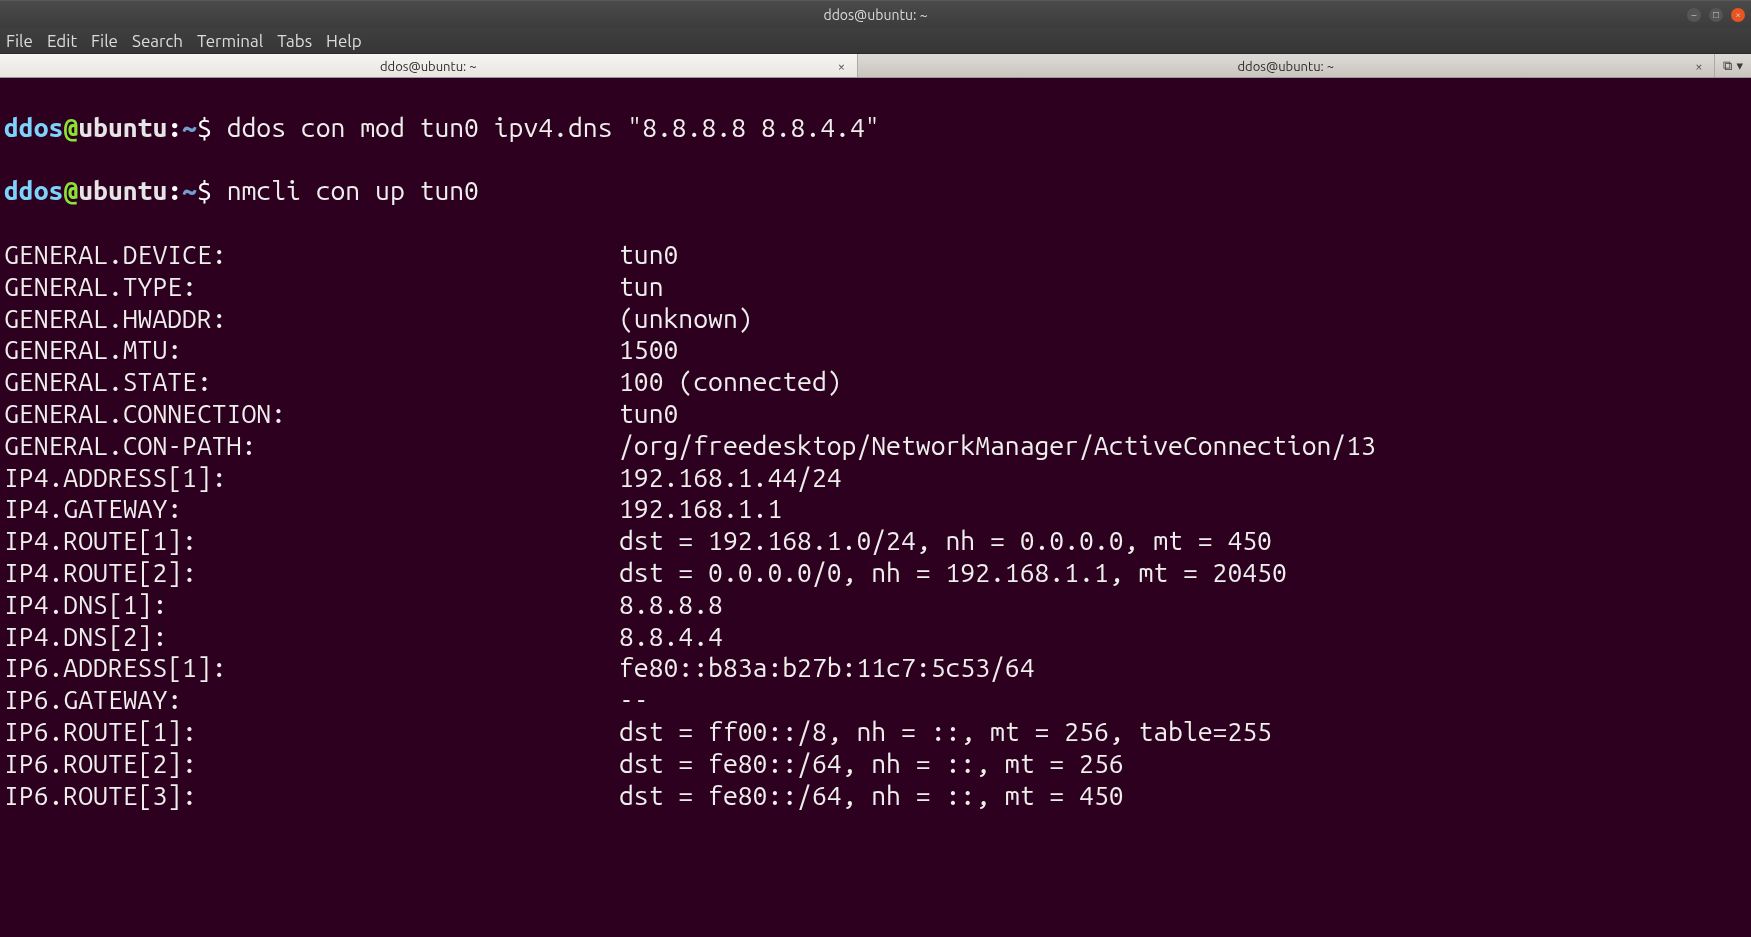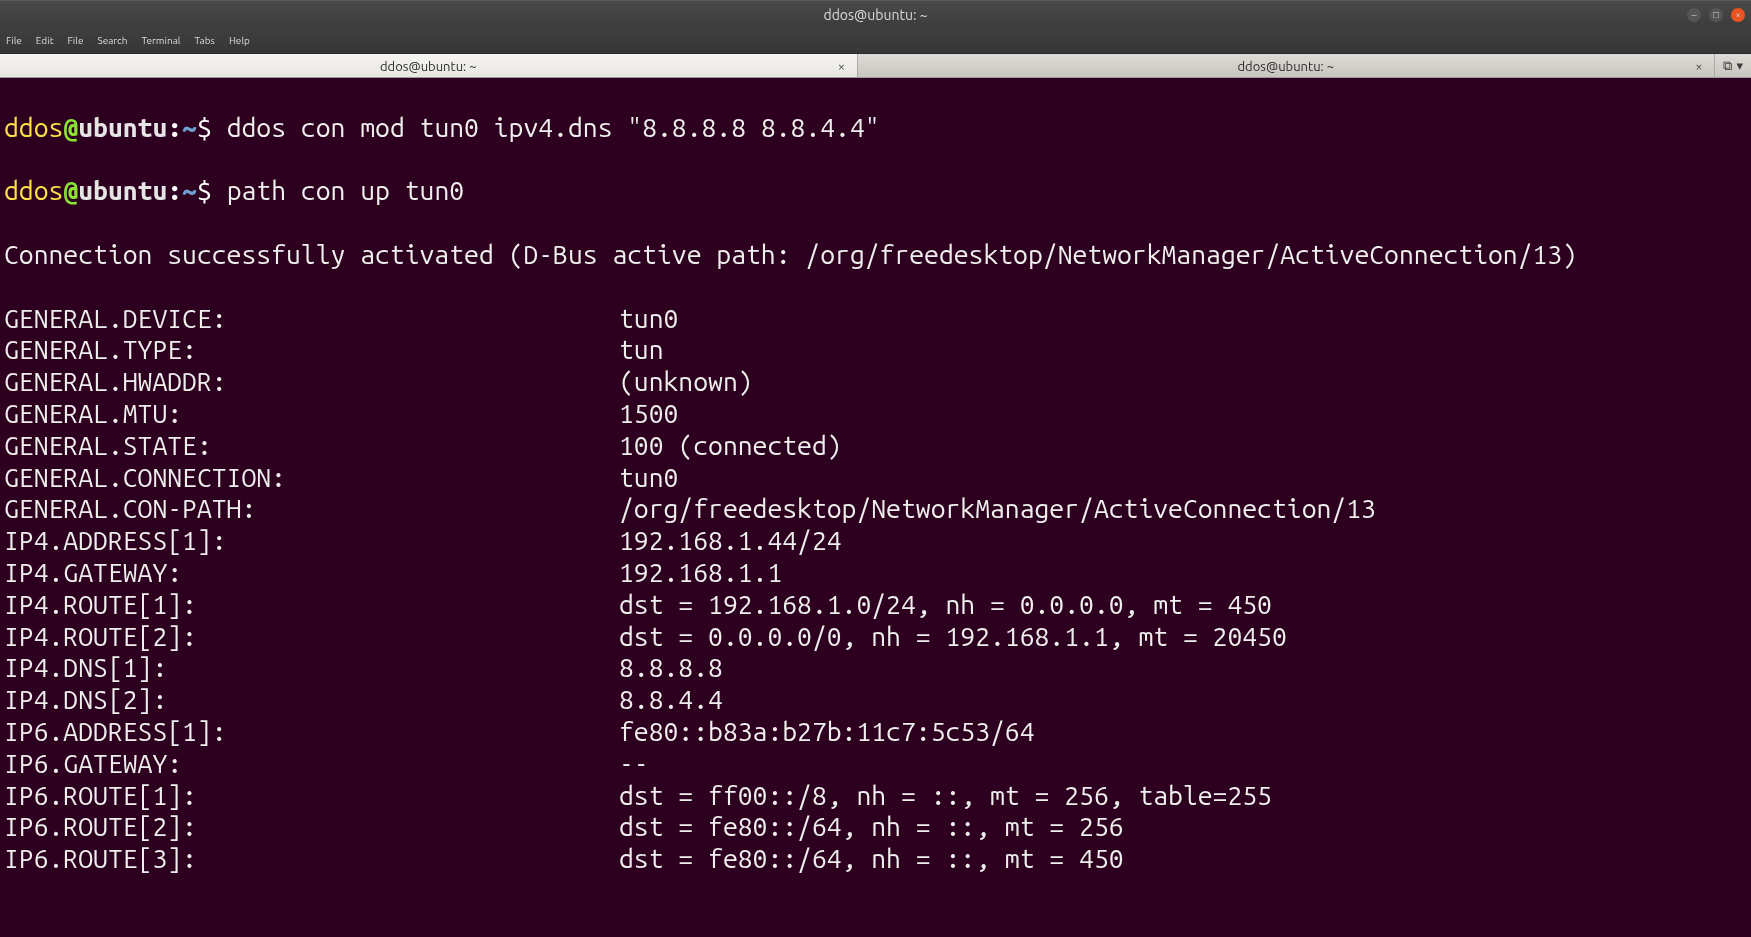--- a/index.html
+++ b/index.html
@@ -44,21 +44,21 @@
   .win-max { background:#555;}
   .win-close { background:#e95420;}
   .menubar {
     height: 26px;
     background: linear-gradient(to bottom, #3f3f3f, #363636);
     color: #dcdcdc;
     display: flex;
     align-items: center;
     padding: 0 6px;
     font-family: Ubuntu, sans-serif;
-    font-size: 10px;
+    font-size: 17px;
     gap: 14px;
     border-bottom:1px solid #2a2a2a;
   }
   .menu-item { cursor: default; }
   .tabbar {
     height: 24px;
     background: #d6d3ce;
     display: flex;
     align-items: stretch;
     font-family: Ubuntu, sans-serif;
@@ -95,21 +95,21 @@
   }
   .terminal {
     padding: 2px 4px;
     font-size: 26.5px;
     line-height: 1.2;
     white-space: pre;
     font-family: "Ubuntu Mono","DejaVu Sans Mono",Consolas,monospace;
     background:#2c001e;
     color:#eeeeec;
   }
-  .prompt-user { color:#fde047; font-weight:normal;}
+  .prompt-user { color:#7dd3fc; font-weight:bold;}
   .prompt-host { color:#e5e5e5; font-weight:bold;}
   .prompt-at   { color:#8ae234; font-weight:bold;}
   .prompt-colon{ color:#ffffff; font-weight:bold;}
   .prompt-path { color:#729fcf; font-weight:bold;}
   .prompt-sym  { color:#ffffff; }
   .row { display:block; }
   .kv-key { display:inline-block; width: 615px; }
 </style>
 </head>
 <body>
@@ -143,16 +143,15 @@
     <span class="tab-close">×</span>
   </div>
   <div class="tab-extra">
     <span>⧉</span>
     <span>▾</span>
   </div>
 </div>
 
 <div class="terminal">
 <span class="row"><span class="prompt-user">ddos</span><span class="prompt-at">@</span><span class="prompt-host">ubuntu</span><span class="prompt-colon">:</span><span class="prompt-path">~</span><span class="prompt-sym">$ </span><span>ddos con mod tun0 ipv4.dns "8.8.8.8 8.8.4.4"</span></span>
-<span class="row"><span class="prompt-user">ddos</span><span class="prompt-at">@</span><span class="prompt-host">ubuntu</span><span class="prompt-colon">:</span><span class="prompt-path">~</span><span class="prompt-sym">$ </span><span>path con up tun0</span></span>
-<span class="row"><span style="white-space:pre-wrap">Connection successfully activated (D-Bus active path: /org/freedesktop/NetworkManager/ActiveConnection/13)</span></span>
+<span class="row"><span class="prompt-user">ddos</span><span class="prompt-at">@</span><span class="prompt-host">ubuntu</span><span class="prompt-colon">:</span><span class="prompt-path">~</span><span class="prompt-sym">$ </span><span>nmcli con up tun0</span></span>
 <div id="devinfo-block"><span class="row"><span class="kv-key">GENERAL.DEVICE:</span><span>tun0</span></span><span class="row"><span class="kv-key">GENERAL.TYPE:</span><span>tun</span></span><span class="row"><span class="kv-key">GENERAL.HWADDR:</span><span>(unknown)</span></span><span class="row"><span class="kv-key">GENERAL.MTU:</span><span>1500</span></span><span class="row"><span class="kv-key">GENERAL.STATE:</span><span>100 (connected)</span></span><span class="row"><span class="kv-key">GENERAL.CONNECTION:</span><span>tun0</span></span><span class="row"><span class="kv-key">GENERAL.CON-PATH:</span><span>/org/freedesktop/NetworkManager/ActiveConnection/13</span></span><span class="row"><span class="kv-key">IP4.ADDRESS[1]:</span><span>192.168.1.44/24</span></span><span class="row"><span class="kv-key">IP4.GATEWAY:</span><span>192.168.1.1</span></span><span class="row"><span class="kv-key">IP4.ROUTE[1]:</span><span>dst = 192.168.1.0/24, nh = 0.0.0.0, mt = 450</span></span><span class="row"><span class="kv-key">IP4.ROUTE[2]:</span><span>dst = 0.0.0.0/0, nh = 192.168.1.1, mt = 20450</span></span><span class="row"><span class="kv-key">IP4.DNS[1]:</span><span>8.8.8.8</span></span><span class="row"><span class="kv-key">IP4.DNS[2]:</span><span>8.8.4.4</span></span><span class="row"><span class="kv-key">IP6.ADDRESS[1]:</span><span>fe80::b83a:b27b:11c7:5c53/64</span></span><span class="row"><span class="kv-key">IP6.GATEWAY:</span><span>--</span></span><span class="row"><span class="kv-key">IP6.ROUTE[1]:</span><span>dst = ff00::/8, nh = ::, mt = 256, table=255</span></span><span class="row"><span class="kv-key">IP6.ROUTE[2]:</span><span>dst = fe80::/64, nh = ::, mt = 256</span></span><span class="row"><span class="kv-key">IP6.ROUTE[3]:</span><span>dst = fe80::/64, nh = ::, mt = 450</span></span></div>
 </div>
 
 </body></html>

